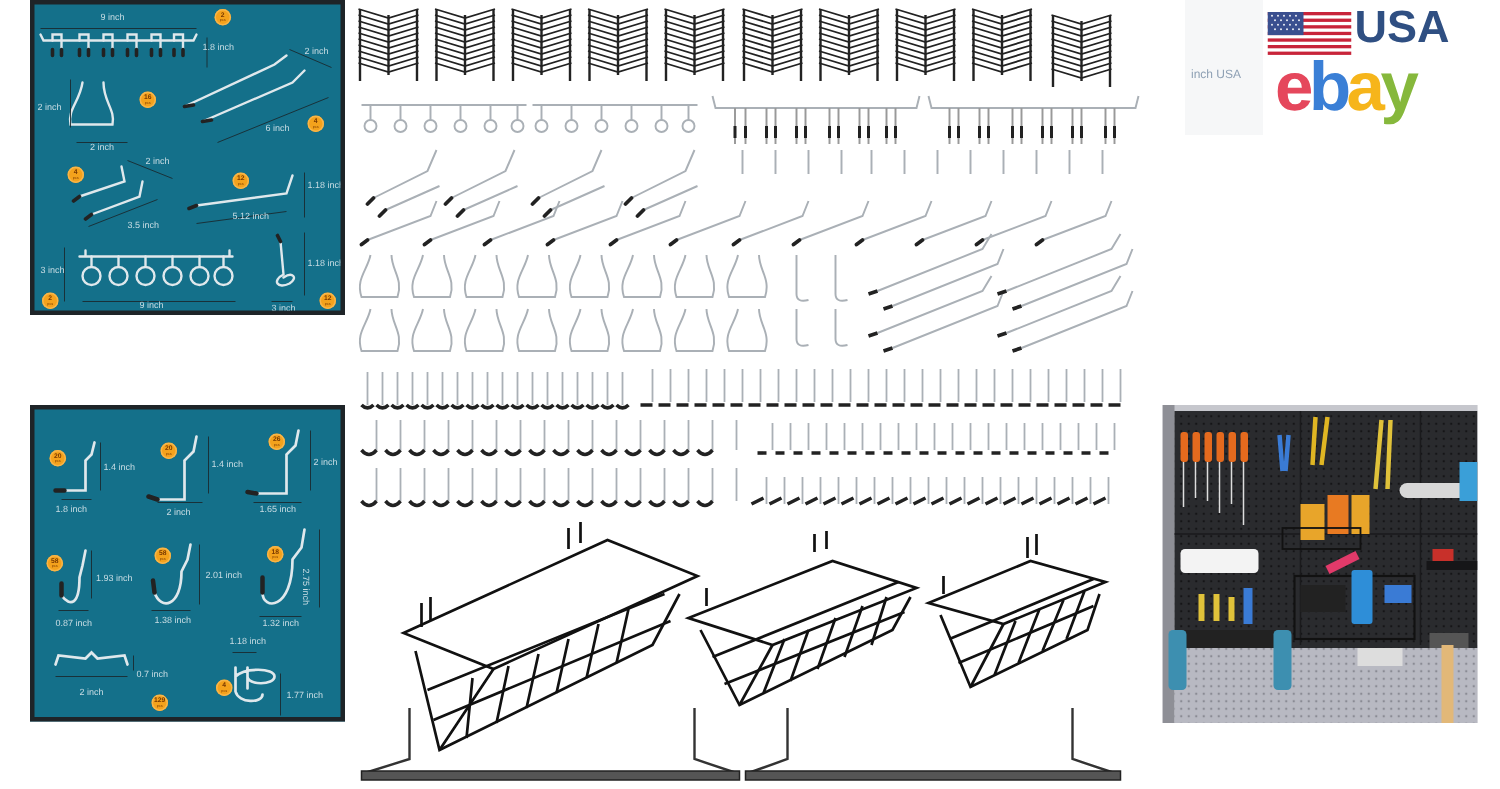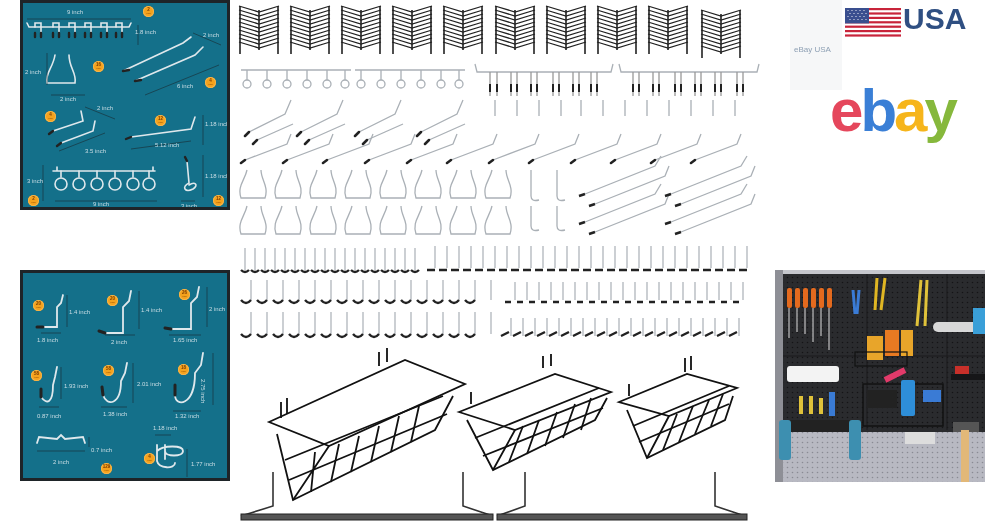--- a/index.html
+++ b/index.html
@@ -17,21 +17,21 @@
 
   
   .contents { position: absolute; left: 235px; top: 0; width: 530px; height: 526px; }
 
   
   .ebay-box { position: absolute; left: 790px; top: 0; width: 195px; height: 90px; background: #fff; }
   .ebay-side { position: absolute; left: 0; top: 0; width: 52px; height: 90px; background: #f6f7f8; }
   .ebay-small { position: absolute; left: 4px; top: 45px; font-size: 8px; color: #8ea0b4; }
   .flag { position: absolute; left: 55px; top: 8px; width: 56px; height: 29px; }
   .usa { position: absolute; left: 113px; top: 4px; font-size: 30px; font-weight: bold; color: #2f4f82; letter-spacing: 0px; line-height: 1; }
-  .ebay-word { position: absolute; left: 40px; top: 34px; font-size: 60px; font-weight: bold; line-height: 1; letter-spacing: -3px; margin-top: 47px; }
+  .ebay-word { position: absolute; left: 60px; top: 34px; font-size: 46px; font-weight: bold; line-height: 1; letter-spacing: -3px; }
   .e1 { color: #e5475c; } .b1 { color: #3a7fd6; } .a1 { color: #f6b51b; } .y1 { color: #86b83c; }
 
   
   .photo { position: absolute; left: 775px; top: 270px; width: 210px; height: 212px; overflow: hidden; background: #cfd0d4; }
 </style>
 </head>
 <body>
 
 <div class="canvas">
 
@@ -319,21 +319,21 @@
     <g stroke="#333" fill="none">
       <path d="M38 472 V506 L6 516 M228 472 V506 L258 516" stroke-width="1.6"></path>
       <path d="M290 472 V506 L262 516 M480 472 V506 L510 516" stroke-width="1.6"></path>
       <rect x="6" y="514" width="252" height="6" fill="#555" stroke="#222"></rect>
       <rect x="262" y="514" width="250" height="6" fill="#555" stroke="#222"></rect>
     </g>
   </svg>
 
   <div class="ebay-box">
     <div class="ebay-side"></div>
-    <span class="ebay-small">eBay USA</span>
+    <span class="ebay-small">inch USA</span>
     <svg class="flag" viewBox="0 0 56 29">
       <rect width="56" height="29" fill="#fff"></rect>
       <g fill="#c8243a">
         <rect y="0" width="56" height="2.2"></rect>
           <rect y="4.4" width="56" height="2.2"></rect>
           <rect y="8.8" width="56" height="2.2"></rect>
           <rect y="13.2" width="56" height="2.2"></rect>
           <rect y="17.6" width="56" height="2.2"></rect>
           <rect y="22" width="56" height="2.2"></rect>
           <rect y="26.4" width="56" height="2.2"></rect>

